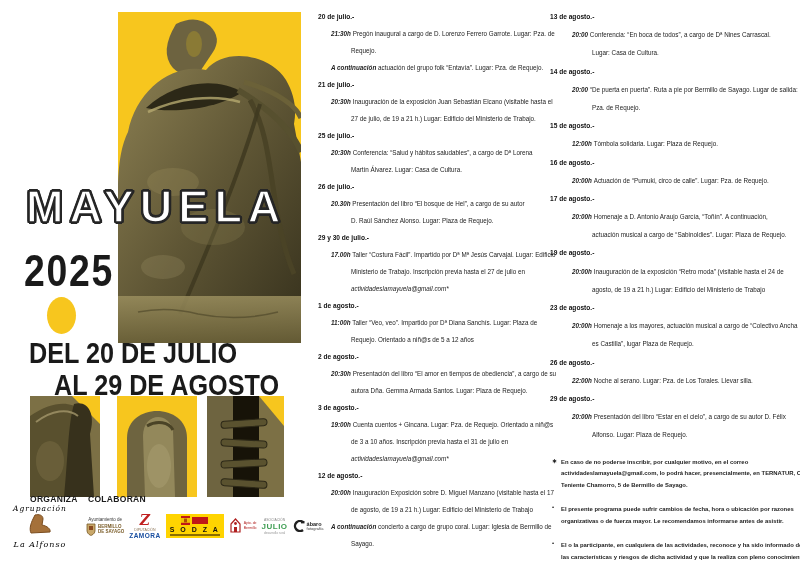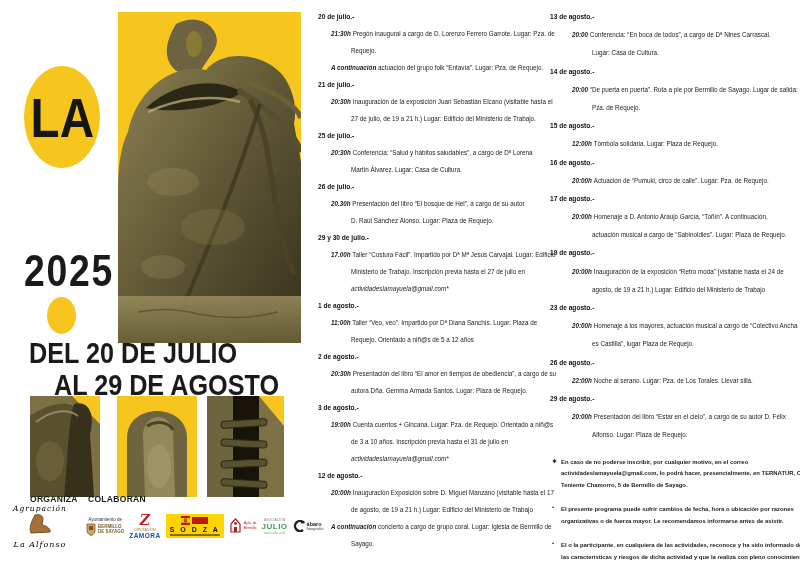--- a/index.html
+++ b/index.html
@@ -106,24 +106,22 @@
     <path d="M126 70 C 160 80, 178 94, 183 106" stroke="#6b6138" stroke-width="5" fill="none"></path>
     <path d="M132 88 C 158 132, 150 200, 176 262" stroke="#4a4326" stroke-width="5" fill="none"></path>
     <path d="M142 92 C 122 160, 95 225, 62 302" stroke="#3e3820" stroke-width="4" fill="none" opacity="0.85"></path>
     <ellipse cx="55" cy="170" rx="26" ry="14" fill="#9a8e5e" opacity="0.3"></ellipse>
     <ellipse cx="95" cy="215" rx="32" ry="18" fill="#8d8153" opacity="0.28"></ellipse>
     <ellipse cx="45" cy="255" rx="22" ry="12" fill="#a2966a" opacity="0.25"></ellipse>
     <rect y="284" width="183" height="47" fill="url(#g2)" opacity="0.85"></rect>
     <path d="M20 300 q30 -6 60 2 q40 8 80 -2" stroke="#4a4326" stroke-width="1.5" fill="none" opacity="0.6"></path>
   </svg>
 
-  <div class="la-badge">
-    <span>LA</span>
-  </div>
-
+
+  <div class="brand-name">MAYUELA</div>
   <div class="year">2025</div>
   <div class="dot"></div>
 
   <div class="range range1">DEL 20 DE JULIO</div>
   <div class="range range2">AL 29 DE AGOSTO</div>
 
   <svg class="thumb thumb1" viewBox="0 0 70 101">
     <rect width="70" height="101" fill="#7c7045"></rect>
     <polygon points="42,0 70,0 70,28" fill="#F7C61E"></polygon>
     <path d="M0 20 C 20 6, 40 4, 50 14 C 60 22, 58 40, 52 55 L 56 101 L 0 101 Z" fill="#59502e"></path>

